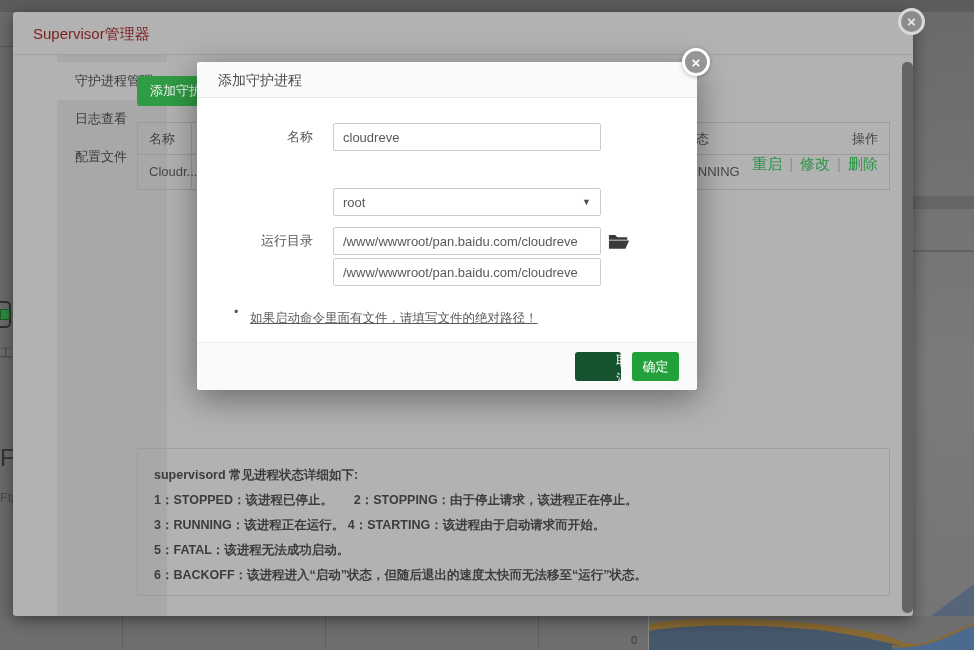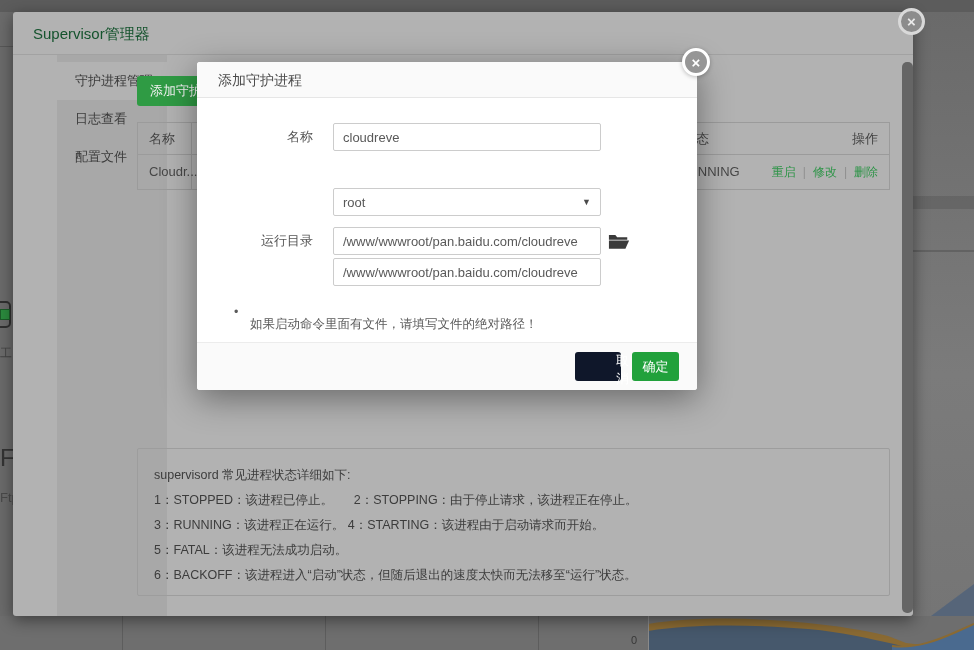--- a/index.html
+++ b/index.html
@@ -31,21 +31,21 @@
       font-size:13px; color:#4a4a4a; white-space:nowrap; }
   .bg-zero { left:631px; top:634px; font-size:11px; color:#383838; }
   .chart-svg { left:648px; top:616px; }
   .wedge-svg { left:913px; top:578px; }
 
   
   .window { left:13px; top:12px; width:900px; height:604px; background:#b2b2b2;
             border-radius:3px; box-shadow:0 4px 16px rgba(0,0,0,.45); }
   .win-titlebar { position:absolute; left:0; top:0; width:100%; height:43px;
       border-bottom:1px solid #a2a2a2; }
-  .win-title { position:absolute; left:20px; top:0; line-height:43px; font-size:15px; color:#14532d; }
+  .win-title { position:absolute; left:20px; top:0; line-height:43px; font-size:15px; color:#7f1d1d; }
   .circle-close { border-radius:50%; display:flex; align-items:center; justify-content:center;
       font-size:15px; font-weight:bold; cursor:pointer; }
   .win-close { left:898px; top:8px; width:27px; height:27px; background:#8c8c8c;
       border:3px solid #d9d9d9; color:#eaeaea; z-index:20; }
   .sidebar { position:absolute; left:0; top:43px; width:110px; height:561px; background:#a8a8a8;margin-left:44px; }
   .side-item { position:absolute; left:0; width:110px; height:38px; line-height:38px;
       padding-left:18px; font-size:13px; color:#3c3c3c; cursor:pointer; }
   .side-item.active { background:#b2b2b2; }
 
   .add-btn { left:137px; top:76px; width:104px; height:30px; background:#2f9b44;
@@ -53,26 +53,26 @@
       overflow:hidden; white-space:nowrap; cursor:pointer; z-index:1; }
 
   .table { left:137px; top:122px; width:753px; z-index:1; }
   .t-header { position:relative; height:33px; border:1px solid #9b9b9b; font-size:13px; color:#424242; }
   .t-row { position:relative; height:35px; border:1px solid #9b9b9b; border-top:none;
       font-size:13px; color:#474747; }
   .t-cell { position:absolute; top:0; line-height:32px; white-space:nowrap; }
   .t-row .t-cell { line-height:34px; }
   .t-vsep { position:absolute; left:53px; top:0; width:1px; height:100%; background:#9b9b9b; }
   .t-actions { position:absolute; right:11px; top:0; height:100%;
-      display:flex; align-items:center; gap:7px; font-size:12px;margin-left:42px; }
+      display:flex; gap:7px; font-size:15px;margin-left:42px; }
   .t-link { color:#2d9447; cursor:pointer; }
   .t-sep { color:#8f8f8f; }
 
   .infobox { left:137px; top:448px; width:753px; height:148px; border:1px solid #9d9d9d;
-      border-radius:2px; padding:14px 16px; z-index:1; }
+      border-radius:2px; padding:14px 16px; z-index:1;font-weight:bold; }
   .info-line { font-size:12.5px; line-height:25px; color:#3c3c3c; white-space:pre-wrap; }
 
   .scrollbar { left:902px; top:62px; width:11px; height:551px; background:#656565;
       border-radius:5px; z-index:2; cursor:pointer; }
 
   
   .modal { left:197px; top:62px; width:500px; height:328px; background:#ffffff;
       border-radius:3px; box-shadow:0 8px 34px rgba(0,0,0,.42); z-index:30; }
   .modal-header { position:absolute; left:0; top:0; width:100%; height:36px; background:#fafafa;
       border-bottom:1px solid #e6e6e6; border-radius:3px 3px 0 0; }
@@ -84,27 +84,27 @@
       line-height:28px; font-size:13px; color:#555; }
   .f-input { position:absolute; left:136px; top:0; width:268px; height:28px;
       border:1px solid #cccccc; border-radius:2px; padding:0 9px; font-size:13px; color:#595959;
       font-family:"Liberation Sans","DejaVu Sans",sans-serif; background:#fff; outline:none; }
   .f-select { display:flex; align-items:center; justify-content:space-between; cursor:pointer;margin-top:20px; }
   .f-select .arrow { font-size:9px; color:#4a4a4a; }
   .folder-btn { position:absolute; left:411px; top:5px; width:22px; height:18px; cursor:pointer; }
   .note-row { position:absolute; left:0; top:240px; width:100%; height:20px;
       font-size:12.5px; color:#5a5a5a; }
   .note-bullet { position:absolute; left:37px; top:0; line-height:20px; }
-  .note-text { position:absolute; left:53px; top:12px; line-height:20px; }
+  .note-text { position:absolute; left:53px; top:6px; line-height:20px;text-decoration:underline; }
   .modal-footer { position:absolute; left:0; top:280px; width:100%; height:48px; background:#fafafa;
       border-top:1px solid #ececec; border-radius:0 0 3px 3px;
       display:flex; align-items:center; justify-content:flex-end; gap:11px; padding-right:18px; }
   .btn { height:29px; border:none; border-radius:3px; font-size:13px; color:#ffffff;
       font-family:"Liberation Sans","DejaVu Sans",sans-serif; cursor:pointer; }
-  .btn-cancel { width:46px; background:#0f172a;padding-left:41px; }
+  .btn-cancel { width:46px; background:#14532d;padding-left:41px; }
   .btn-confirm { width:47px; background:#21a13b; }
 </style>
 </head>
 <body>
 
 <div id="screen">
 
   <div class="abs bg-top"></div>
   <div class="abs bg-left"></div>
   <div class="abs bg-right"></div>

